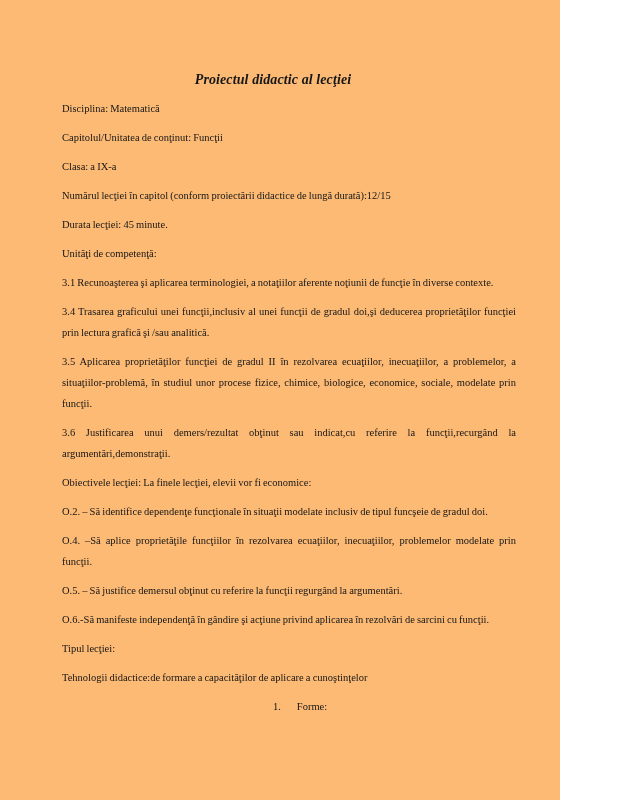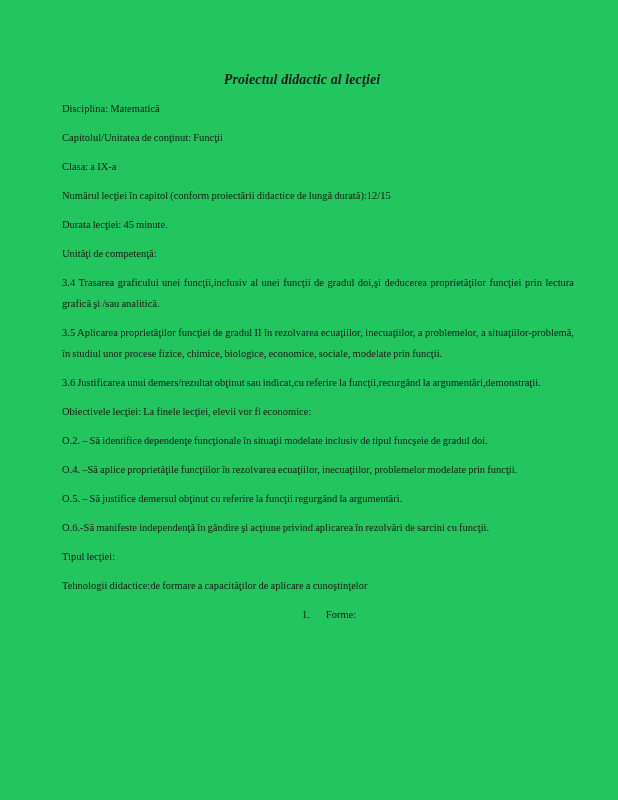--- a/index.html
+++ b/index.html
@@ -7,24 +7,24 @@
     padding: 0;
     background: #ffffff;
   }
   body {
     width: 618px;
     height: 800px;
     overflow: hidden;
   }
   .page {
     box-sizing: border-box;
-    width: 618px;
+    width: 560px;
     height: 800px;
     padding: 69px 36px 0 54px;
-    background: #22c55e;
+    background: #fdba74;
     font-family: "Liberation Serif", "DejaVu Serif", serif;
     color: #161616;
   }
   .doc-title {
     margin: 0 0 0 -32px;
     font-size: 14px;
     line-height: 21px;
     font-weight: bold;
     font-style: italic;
     text-align: center;
@@ -52,20 +52,21 @@
 
 <main class="page">
   <h1 class="doc-title">Proiectul didactic al lecţiei</h1>
   <section class="doc-body" id="doc-body">
       <p>Disciplina: Matematică</p>
       <p>Capitolul/Unitatea de conţinut: Funcţii</p>
       <p>Clasa: a IX-a</p>
       <p>Numărul lecţiei în capitol (conform proiectării didactice de lungă durată):12/15</p>
       <p>Durata lecţiei: 45 minute.</p>
       <p>Unităţi de competenţă:</p>
+      <p>3.1 Recunoaşterea şi aplicarea terminologiei, a notaţiilor aferente noţiunii de funcţie în diverse contexte.</p>
       <p>3.4 Trasarea graficului unei funcţii,inclusiv al unei funcţii de gradul doi,şi deducerea proprietăţilor funcţiei prin lectura grafică şi /sau analitică.</p>
       <p>3.5 Aplicarea proprietăţilor funcţiei de gradul II în rezolvarea ecuaţiilor, inecuaţiilor, a problemelor, a situaţiilor-problemă, în studiul unor procese fizice, chimice, biologice, economice, sociale, modelate prin funcţii.</p>
       <p>3.6 Justificarea unui demers/rezultat obţinut sau indicat,cu referire la funcţii,recurgând la argumentări,demonstraţii.</p>
       <p>Obiectivele lecţiei: La finele lecţiei, elevii vor fi economice:</p>
       <p>O.2. – Să identifice dependenţe funcţionale în situaţii modelate inclusiv de tipul funcşeie de gradul doi.</p>
       <p>O.4. –Să aplice proprietăţile funcţiilor în rezolvarea ecuaţiilor, inecuaţiilor, problemelor modelate prin funcţii.</p>
       <p>O.5. – Să justifice demersul obţinut cu referire la funcţii regurgând la argumentări.</p>
       <p>O.6.-Să manifeste independenţă în gândire şi acţiune privind aplicarea în rezolvări de sarcini cu funcţii.</p>
       <p>Tipul lecţiei:</p>
       <p>Tehnologii didactice:de formare a capacităţilor de aplicare a cunoştinţelor</p>

